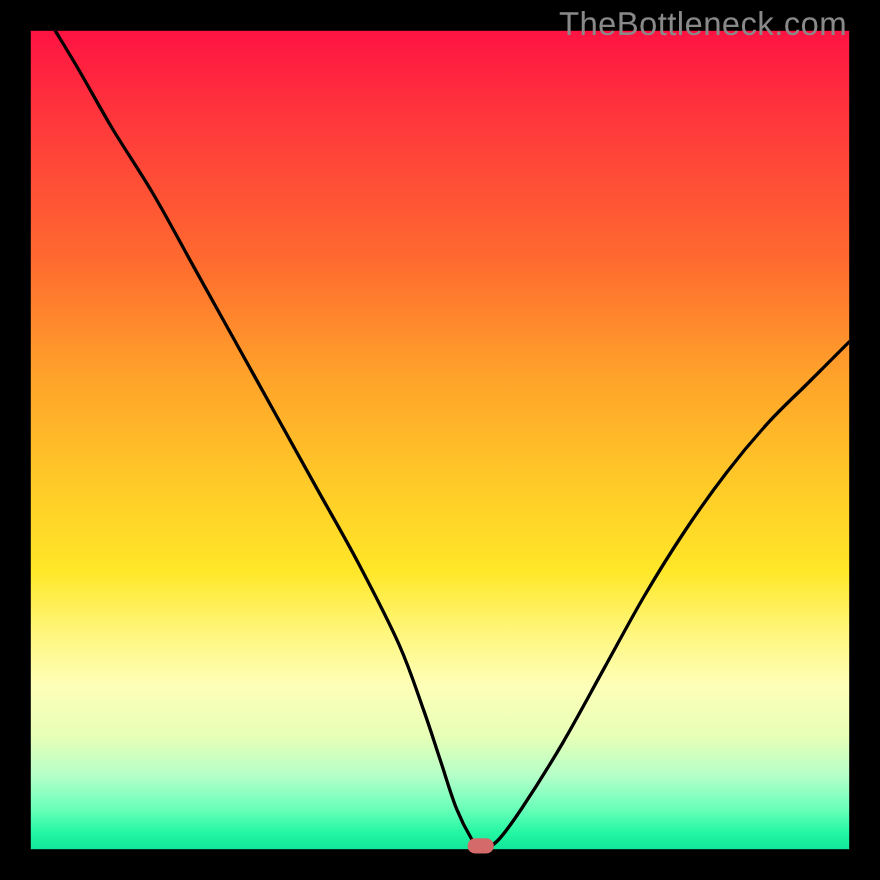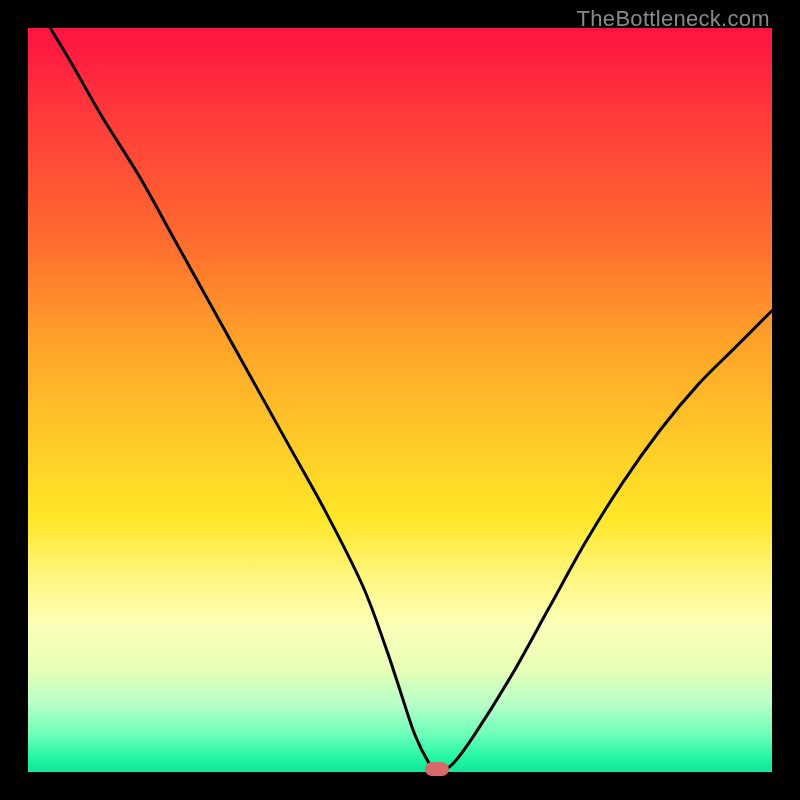--- a/index.html
+++ b/index.html
@@ -46,21 +46,21 @@
     height: 14px;
     border-radius: 7px;
     background: #d46a6a;
     transform: translate(-50%, -50%);
   }
   .watermark {
     position: absolute;
     top: 6px;
     right: 30px;
     font-family: Arial, Helvetica, sans-serif;
-    font-size: 22px;
+    font-size: 30px;
     color: #89898a;
     letter-spacing: 0.3px;
     font-weight: 500;
   }
 </style>
 </head>
 <body>
 <div class="stage">
 
   <div class="plot-area">

